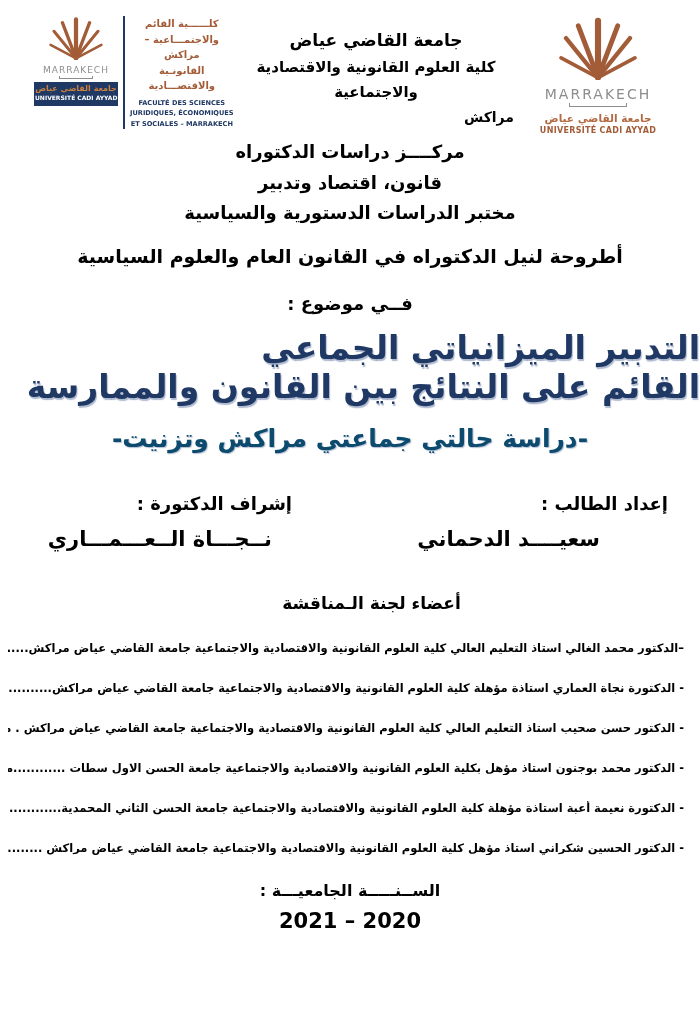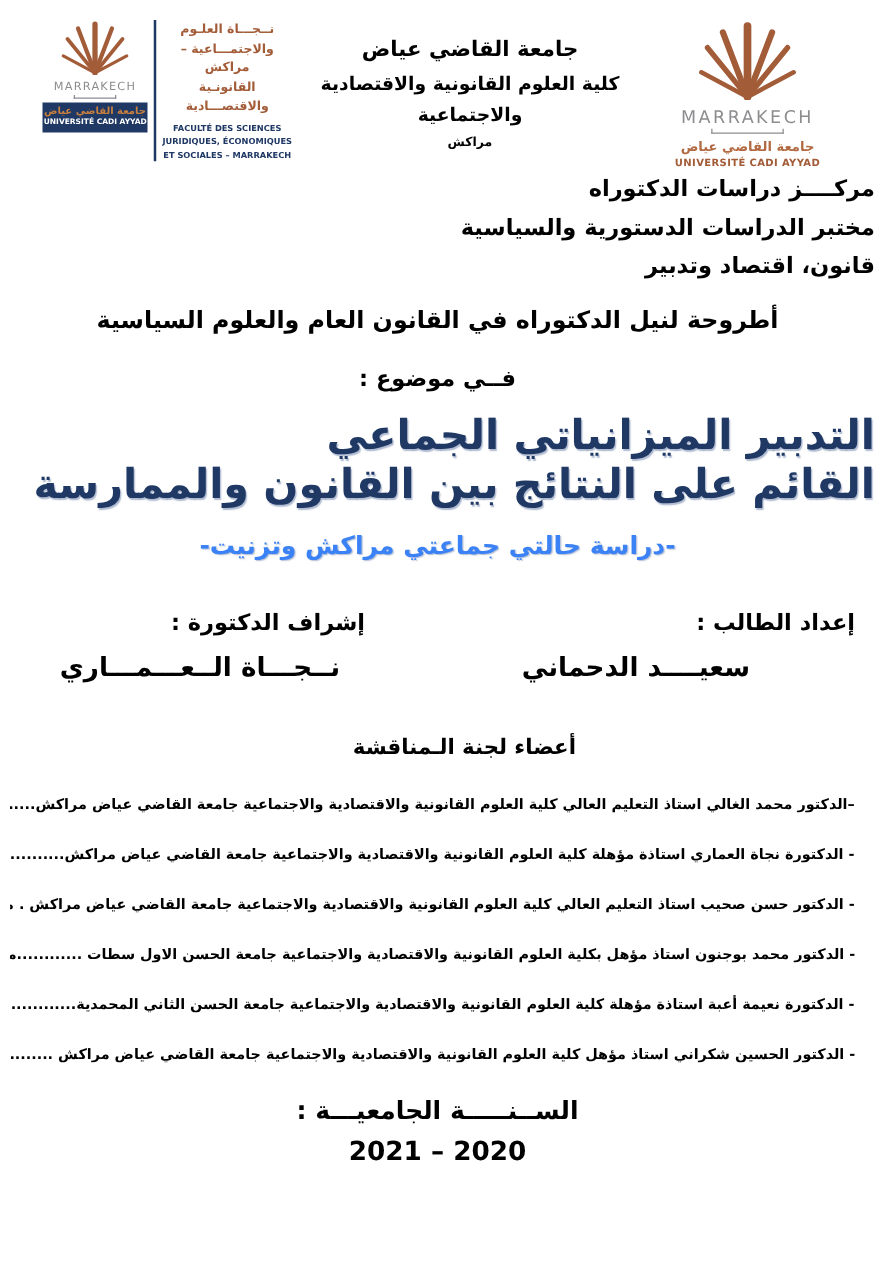--- a/index.html
+++ b/index.html
@@ -17,46 +17,46 @@
   .bracket { width:34px; height:3px; border-left:1px solid #8d8d90; border-right:1px solid #8d8d90; border-bottom:1px solid #8d8d90; margin-top:1px; }
   .navy-box { background:#1f3864; width:100%; text-align:center; padding:2px 1px 3px; margin-top:3px; }
   .navy-box .ar { color:#c9803f; font-size:8px; font-weight:bold; direction:rtl; line-height:1.3; }
   .navy-box .fr { color:#ffffff; font-size:6px; font-weight:bold; white-space:nowrap; line-height:1.4; }
   .logo-left-colB { flex:1; border-left:2px solid #1f3864; margin-left:5px; padding-left:5px; display:flex; flex-direction:column; align-items:center; justify-content:flex-start; }
   .colB-ar { color:#a35c38; font-weight:bold; font-size:10px; text-align:center; direction:rtl; line-height:1.55; }
   .colB-fr { color:#1f3864; font-weight:bold; font-size:6.6px; text-align:center; line-height:1.6; margin-top:4px; white-space:nowrap; }
   .header-center { flex:1; text-align:center; direction:rtl; font-weight:bold; padding:10px 8px 0; }
   .hc-1 { font-size:17px; line-height:1.7; }
   .hc-2 { font-size:15px; line-height:1.7; }
-  .hc-3 { font-size:10px; line-height:1.7; }
+  .hc-3 { font-size:14px; line-height:1.7;text-align:right; }
   .logo-right { width:152px; display:flex; flex-direction:column; align-items:center; padding-top:0; }
   .wordmark-lg { font-size:14px; letter-spacing:2px; color:#8d8d90; margin-top:2px; }
   .bracket-lg { width:58px; height:4px; border-left:1px solid #8d8d90; border-right:1px solid #8d8d90; border-bottom:1px solid #8d8d90; margin-top:1px; }
   .logo-right .ar { color:#b26a42; font-size:10.5px; font-weight:bold; margin-top:5px; direction:rtl; }
   .logo-right .fr { color:#a35c38; font-size:8px; font-weight:bold; margin-top:2px; letter-spacing:.3px; }
   
-  .doctoral { font-weight:bold; font-size:18px; line-height:1.7; margin-top:2px; }
+  .doctoral { text-align:center; font-weight:bold; font-size:18px; line-height:1.7; margin-top:2px; }
   .degree-line { text-align:center; font-weight:bold; font-size:19px; margin-top:16px; }
   .subject-intro { text-align:center; font-weight:bold; font-size:18px; margin-top:26px; }
   .thesis-title { text-align:right; color:#1f3864; font-weight:bold; font-size:33px; text-shadow:1px 2px 1px rgba(110,130,170,.55); }
   .title-l1 { margin-top:14px; }
   .title-l2 { }
-  .subtitle { text-align:center; color:#3b82f6; font-weight:bold; font-size:20px; margin-top:18px; text-shadow:1px 1px 1px rgba(110,130,170,.5); }
+  .subtitle { text-align:center; color:#0c4a6e; font-weight:bold; font-size:25px; margin-top:18px; text-shadow:1px 1px 1px rgba(110,130,170,.5); }
   .credits { display:flex; margin-top:40px; }
   .credit-block { width:50%; }
   .credit-label { font-weight:bold; font-size:18px; text-align:right; }
   .credit-name  { font-weight:bold; font-size:21px; text-align:right; margin-top:13px; }
-  .student .credit-label { padding-left:0; padding-right:16px; }
+  .student .credit-label { padding-left:0; padding-right:32px; }
   .student .credit-name  { padding-right:100px; }
   .supervisor .credit-label { padding-right:58px; }
   .supervisor .credit-name  { padding-right:78px; }
   .committee-heading { text-align:center; font-weight:bold; font-size:17px; margin-top:42px;padding-left:43px; }
   .committee-list { margin-top:28px; padding:0 16px 0 8px; }
   .committee-item { font-weight:bold; font-size:11.5px; text-align:right; white-space:nowrap; overflow:hidden; margin-bottom:26px; }
-  .footer-label { text-align:center; font-weight:bold; font-size:20px; margin-top:12px; }
+  .footer-label { text-align:center; font-weight:bold; font-size:16px; margin-top:12px; }
   .footer-year  { text-align:center; font-weight:bold; font-size:21px; margin-top:9px; }
   .footer-year span { direction:ltr; unicode-bidi:isolate; }
 </style>
 </head>
 <body>
 
 <div class="page">
 
   <div class="header">
 
@@ -77,21 +77,21 @@
         </span>
         <div class="wordmark-sm">MARRAKECH</div>
         <div class="bracket"></div>
         <div class="navy-box">
           <div class="ar">جامعة القاضي عياض</div>
           <div class="fr">UNIVERSITÉ CADI AYYAD</div>
         </div>
       </div>
       <div class="logo-left-colB">
         <div class="colB-ar">
-          <div>نــجـــاة العلـوم</div>
+          <div>كلــــــية القائم</div>
           <div>والاجتمـــاعية – مراكش</div>
           <div>القانونـية والاقتصـــادية</div>
         </div>
         <div class="colB-fr">
           <div>FACULTÉ DES SCIENCES</div>
           <div>JURIDIQUES, ÉCONOMIQUES</div>
           <div>ET SOCIALES – MARRAKECH</div>
         </div>
       </div>
     </div>
@@ -118,22 +118,22 @@
       </span>
       <div class="wordmark-lg">MARRAKECH</div>
       <div class="bracket-lg"></div>
       <div class="ar">جامعة القاضي عياض</div>
       <div class="fr">UNIVERSITÉ CADI AYYAD</div>
     </div>
   </div>
 
   <div class="doctoral">
     <div>مركــــز دراسات الدكتوراه</div>
+    <div>قانون، اقتصاد وتدبير</div>
     <div>مختبر  الدراسات الدستورية والسياسية</div>
-    <div>قانون، اقتصاد وتدبير</div>
   </div>
 
   <div class="degree-line">أطروحة لنيل الدكتوراه في القانون العام والعلوم السياسية</div>
   <div class="subject-intro">فــي موضوع :</div>
   <div class="thesis-title title-l1">التدبير الميزانياتي الجماعي</div>
   <div class="thesis-title title-l2">القائم على النتائج بين القانون والممارسة</div>
   <div class="subtitle">-دراسة حالتي جماعتي مراكش وتزنيت-</div>
 
   <div class="credits">
     <div class="credit-block student">

